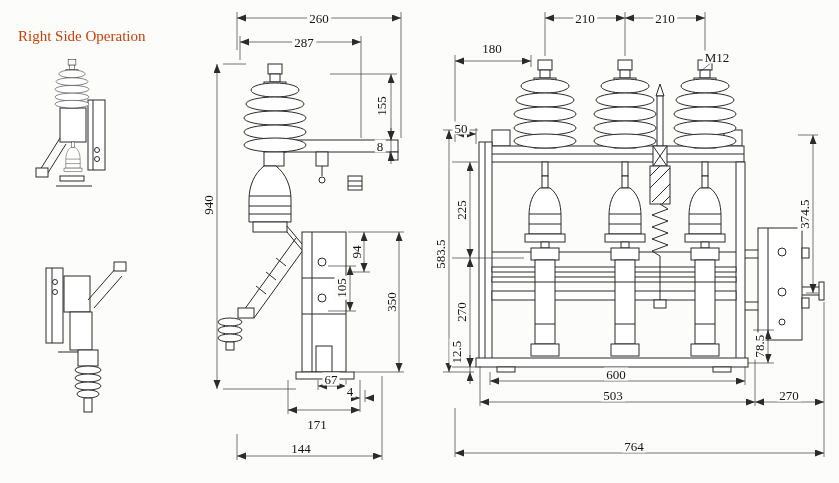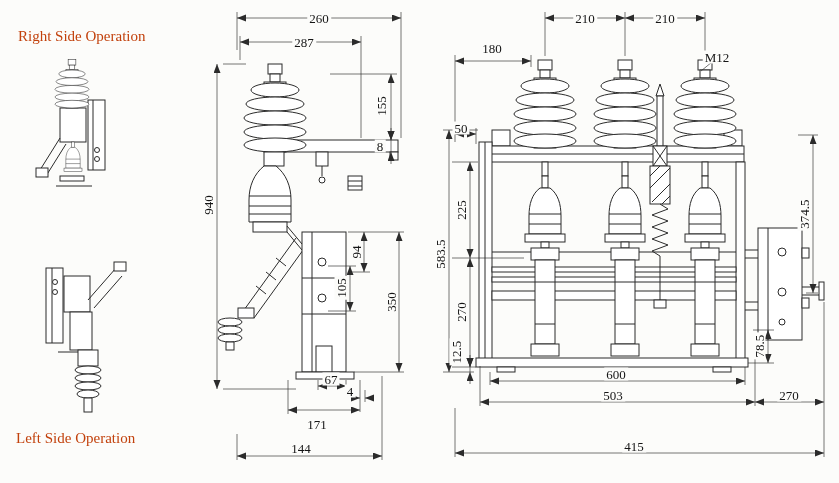--- a/index.html
+++ b/index.html
@@ -297,21 +297,20 @@
       <line class="dl" x1="480" y1="402" x2="755" y2="402" marker-start="url(#arr)" marker-end="url(#arr)"></line>
       <line class="dl" x1="824" y1="302" x2="824" y2="406"></line>
       <line class="dl" x1="755" y1="402" x2="824" y2="402" marker-start="url(#arr)" marker-end="url(#arr)"></line>
       <line class="dl" x1="455" y1="408" x2="455" y2="457"></line>
       <line class="dl" x1="824" y1="406" x2="824" y2="457"></line>
       <line class="dl" x1="455" y1="453" x2="824" y2="453" marker-start="url(#arr)" marker-end="url(#arr)"></line>
     </g>
   </svg>
 
   <span class="title" style="left:18px;top:28px">Right Side Operation</span>
-  <span class="title" style="left:16px;top:430px">Left Side Operation</span>
 
   <span class="dim" style="left:319px;top:18px">260</span>
   <span class="dim" style="left:304px;top:42px">287</span>
   <span class="dim v" style="left:381px;top:106px">155</span>
   <span class="dim" style="left:380px;top:146px">8</span>
   <span class="dim v" style="left:208px;top:205px">940</span>
   <span class="dim v" style="left:356px;top:252px">94</span>
   <span class="dim v" style="left:341px;top:288px">105</span>
   <span class="dim v" style="left:391px;top:302px">350</span>
   <span class="dim" style="left:331px;top:379px">67</span>
@@ -326,15 +325,15 @@
   <span class="dim" style="left:461px;top:128px">50</span>
   <span class="dim v" style="left:461px;top:210px">225</span>
   <span class="dim v" style="left:440px;top:254px">583.5</span>
   <span class="dim v" style="left:461px;top:312px">270</span>
   <span class="dim v" style="left:456px;top:352px">12.5</span>
   <span class="dim v" style="left:804px;top:214px">374.5</span>
   <span class="dim v" style="left:759px;top:346px">78.5</span>
   <span class="dim" style="left:616px;top:374px">600</span>
   <span class="dim" style="left:613px;top:395px">503</span>
   <span class="dim" style="left:789px;top:395px">270</span>
-  <span class="dim" style="left:634px;top:446px">415</span>
+  <span class="dim" style="left:634px;top:446px">764</span>
 
 </div>
 
 </body></html>

